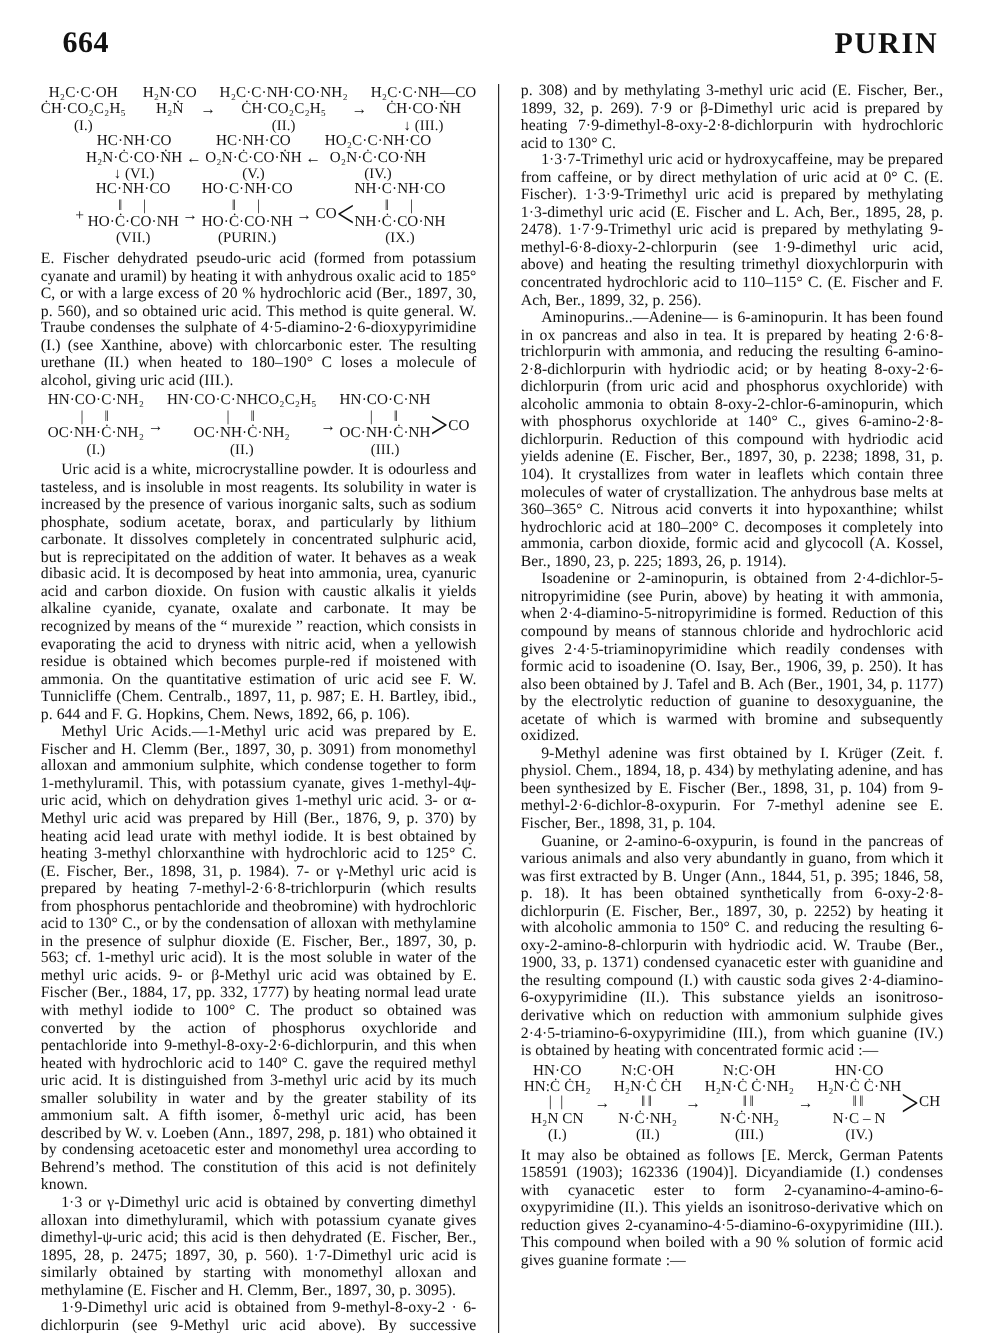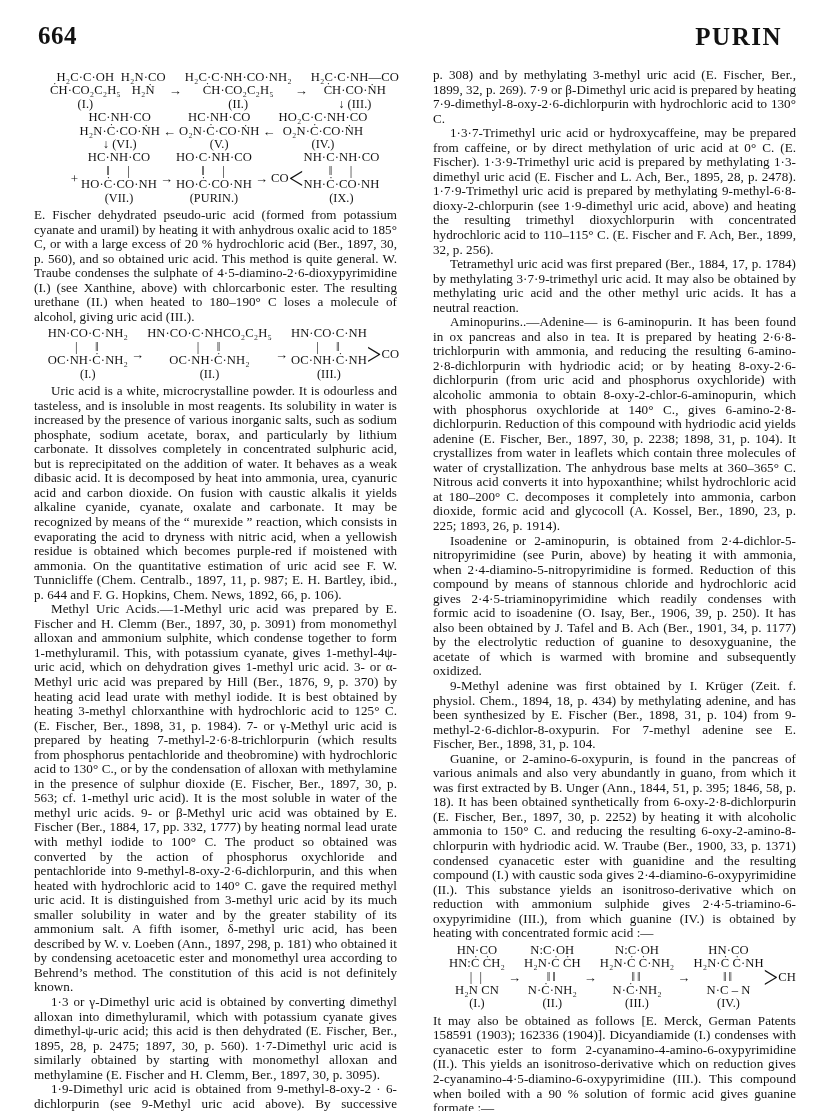--- a/index.html
+++ b/index.html
@@ -22,21 +22,21 @@
     padding: 0;
   }
   
   .running-head {
     position: relative;
     height: 46px;
     margin: 22px 38px 0 38px;
   }
   .folio {
     position: absolute;
-    left: 0;
+    left: 14px;
     top: 0;
     font-size: 25px;
     font-weight: bold;
     letter-spacing: 0.5px;
   }
   .head-title {
     position: absolute;
     left: 0;
     right: 0;
     top: 1px;
@@ -75,21 +75,21 @@
     letter-spacing: 0.05px;
   }
   p.indent { text-indent: 17px; }
   p.noindent { text-indent: 0; }
   .it { }
 
   
   .scheme {
     font-size: 12.6px;
     line-height: 13.4px;
-    margin: 3px 0 3px 16px;
+    margin: 3px 0 3px 0;
     white-space: nowrap;
     letter-spacing: 0.1px;
   }
   .scheme .row {
     display: flex;
     justify-content: center;
     align-items: center;
   }
   .scheme .row.left { justify-content: flex-start; }
   .frag {
@@ -231,23 +231,22 @@
 
       <p class="body indent">1·3 or γ-Dimethyl uric acid is obtained by converting dimethyl alloxan into dimethyluramil, which with potassium cyanate gives dimethyl-ψ-uric acid; this acid is then dehydrated (E. Fischer, Ber., 1895, 28, p. 2475; 1897, 30, p. 560). 1·7-Dimethyl uric acid is similarly obtained by starting with monomethyl alloxan and methylamine (E. Fischer and H. Clemm, Ber., 1897, 30, p. 3095).</p>
 
       <p class="body indent">1·9-Dimethyl uric acid is obtained from 9-methyl-8-oxy-2 · 6-dichlorpurin (see 9-Methyl uric acid above). By successive treatment with ammonia and nitrous acid this is converted into 9-methyl-6 · 8-dioxy-2-chlorpurin, which on condensation with formaldehyde in alkaline solution yields 9-methyl-7-oxymethyl-6 · 8-dioxy-2-chlorpurin. Methylation of this latter compound introduces a methyl group into position 1, and the dimethyl compound so formed on dilution with water and the simultaneous action of superheated steam yields 1·9-dimethyl-6 · 8-dioxy-2-chlorpurin, from which 1·9-dimethyl uric acid is obtained by hydrolysis with concentrated hydrochloric acid at 100° C. (E. Fischer, and F. Ach Ber., 1899, 32, p. 257). 3·7 or δ-Dimethyl uric acid is prepared by methylating 7-methyl uric acid (E. Fischer, Ber., 1897, 30, p. 564) or by heating bromtheobromine with alkalis (Ber., 1895, 28, p. 2482). 3·9-Dimethyl uric acid is prepared by heating neutral lead urate with methyl iodide (H. B. Hill and C. F. Mabery, Amer. Chem. Journ., 1880–1881, 2,</p>
     </div>
 
     <div class="rule"></div>
 
     <div class="col col-right">
 
-      <p class="body noindent">p. 308) and by methylating 3-methyl uric acid (E. Fischer, Ber., 1899, 32, p. 269). 7·9 or β-Dimethyl uric acid is prepared by heating 7·9-dimethyl-8-oxy-2·6-dichlorpurin with hydrochloric acid to 130° C.</p>
+      <p class="body noindent">p. 308) and by methylating 3-methyl uric acid (E. Fischer, Ber., 1899, 32, p. 269). 7·9 or β-Dimethyl uric acid is prepared by heating 7·9-dimethyl-8-oxy-2·8-dichlorpurin with hydrochloric acid to 130° C.</p>
       <p class="body indent">1·3·7-Trimethyl uric acid or hydroxycaffeine, may be prepared from caffeine, or by direct methylation of uric acid at 0° C. (E. Fischer). 1·3·9-Trimethyl uric acid is prepared by methylating 1·3-dimethyl uric acid (E. Fischer and L. Ach, Ber., 1895, 28, p. 2478). 1·7·9-Trimethyl uric acid is prepared by methylating 9-methyl-6·8-dioxy-2-chlorpurin (see 1·9-dimethyl uric acid, above) and heating the resulting trimethyl dioxychlorpurin with concentrated hydrochloric acid to 110–115° C. (E. Fischer and F. Ach, Ber., 1899, 32, p. 256).</p>
-      <p class="body indent">Tetramethyl uric acid was first prepared (Ber., 1884, 17, p. 1784) by methylating 3·7·9-trimethyl uric acid. It may also be obtained by methylating uric acid and the other methyl uric acids. It has a neutral reaction.</p>
 
       <p class="body indent"><span class="it">Aminopurins.</span>.—<span class="it">Adenine</span><span>— is 6-aminopurin. It has been found in ox pancreas and also in tea. It is prepared by heating 2·6·8-trichlorpurin with ammonia, and reducing the resulting 6-amino-2·8-dichlorpurin with hydriodic acid; or by heating 8-oxy-2·6-dichlorpurin (from uric acid and phosphorus oxychloride) with alcoholic ammonia to obtain 8-oxy-2-chlor-6-aminopurin, which with phosphorus oxychloride at 140° C., gives 6-amino-2·8-dichlorpurin. Reduction of this compound with hydriodic acid yields adenine (E. Fischer, Ber., 1897, 30, p. 2238; 1898, 31, p. 104). It crystallizes from water in leaflets which contain three molecules of water of crystallization. The anhydrous base melts at 360–365° C. Nitrous acid converts it into hypoxanthine; whilst hydrochloric acid at 180–200° C. decomposes it completely into ammonia, carbon dioxide, formic acid and glycocoll (A. Kossel, Ber., 1890, 23, p. 225; 1893, 26, p. 1914).</span></p>
 
       <p class="body indent">Isoadenine or 2-aminopurin, is obtained from 2·4-dichlor-5-nitropyrimidine (see Purin, above) by heating it with ammonia, when 2·4-diamino-5-nitropyrimidine is formed. Reduction of this compound by means of stannous chloride and hydrochloric acid gives 2·4·5-triaminopyrimidine which readily condenses with formic acid to isoadenine (O. Isay, Ber., 1906, 39, p. 250). It has also been obtained by J. Tafel and B. Ach (Ber., 1901, 34, p. 1177) by the electrolytic reduction of guanine to desoxyguanine, the acetate of which is warmed with bromine and subsequently oxidized.</p>
       <p class="body indent">9-Methyl adenine was first obtained by I. Krüger (Zeit. f. physiol. Chem., 1894, 18, p. 434) by methylating adenine, and has been synthesized by E. Fischer (Ber., 1898, 31, p. 104) from 9-methyl-2·6-dichlor-8-oxypurin. For 7-methyl adenine see E. Fischer, Ber., 1898, 31, p. 104.</p>
       <p class="body indent">Guanine, or 2-amino-6-oxypurin, is found in the pancreas of various animals and also very abundantly in guano, from which it was first extracted by B. Unger (Ann., 1844, 51, p. 395; 1846, 58, p. 18). It has been obtained synthetically from 6-oxy-2·8-dichlorpurin (E. Fischer, Ber., 1897, 30, p. 2252) by heating it with alcoholic ammonia to 150° C. and reducing the resulting 6-oxy-2-amino-8-chlorpurin with hydriodic acid. W. Traube (Ber., 1900, 33, p. 1371) condensed cyanacetic ester with guanidine and the resulting compound (I.) with caustic soda gives 2·4-diamino-6-oxypyrimidine (II.). This substance yields an isonitroso-derivative which on reduction with ammonium sulphide gives 2·4·5-triamino-6-oxypyrimidine (III.), from which guanine (IV.) is obtained by heating with concentrated formic acid :—</p>
 
       <div class="scheme">
         <div class="row">
           <span class="frag">

